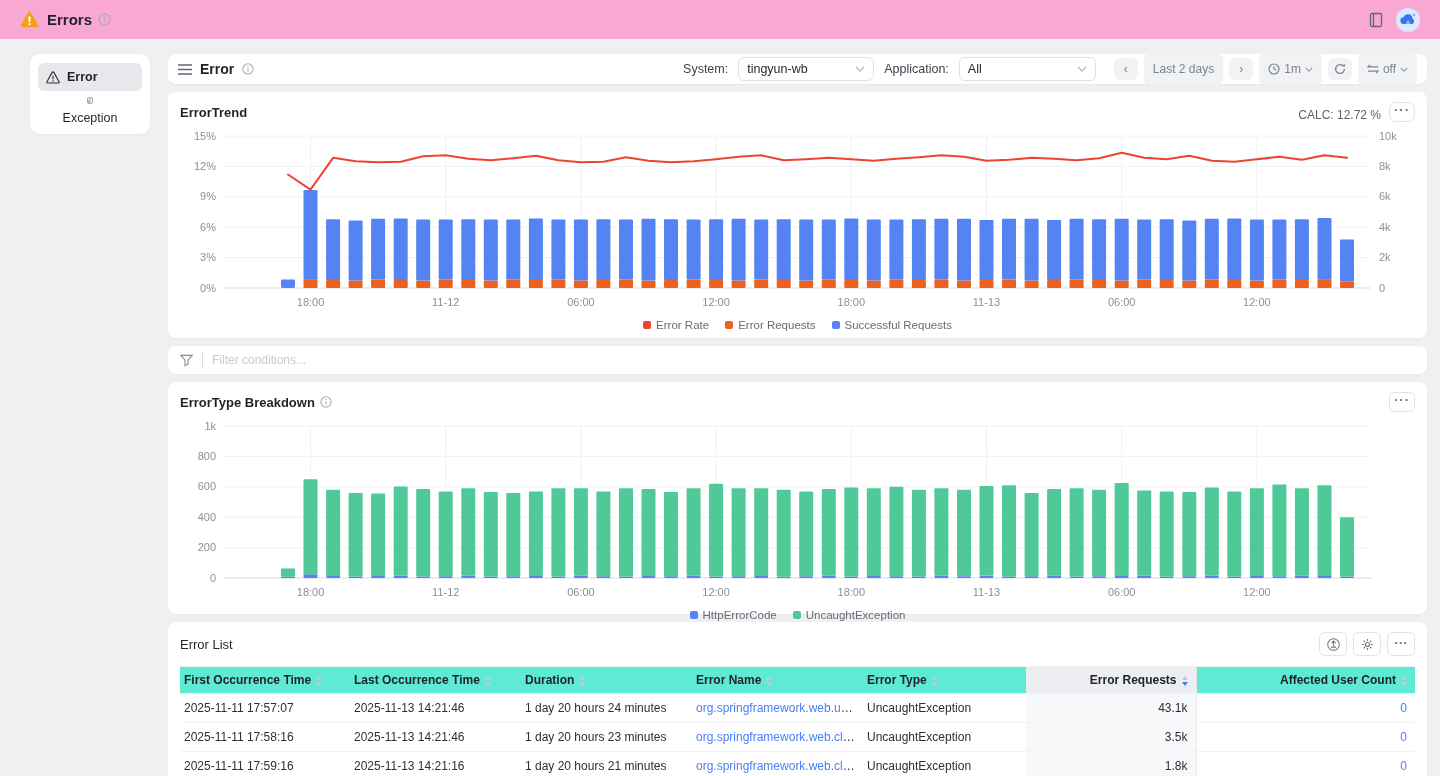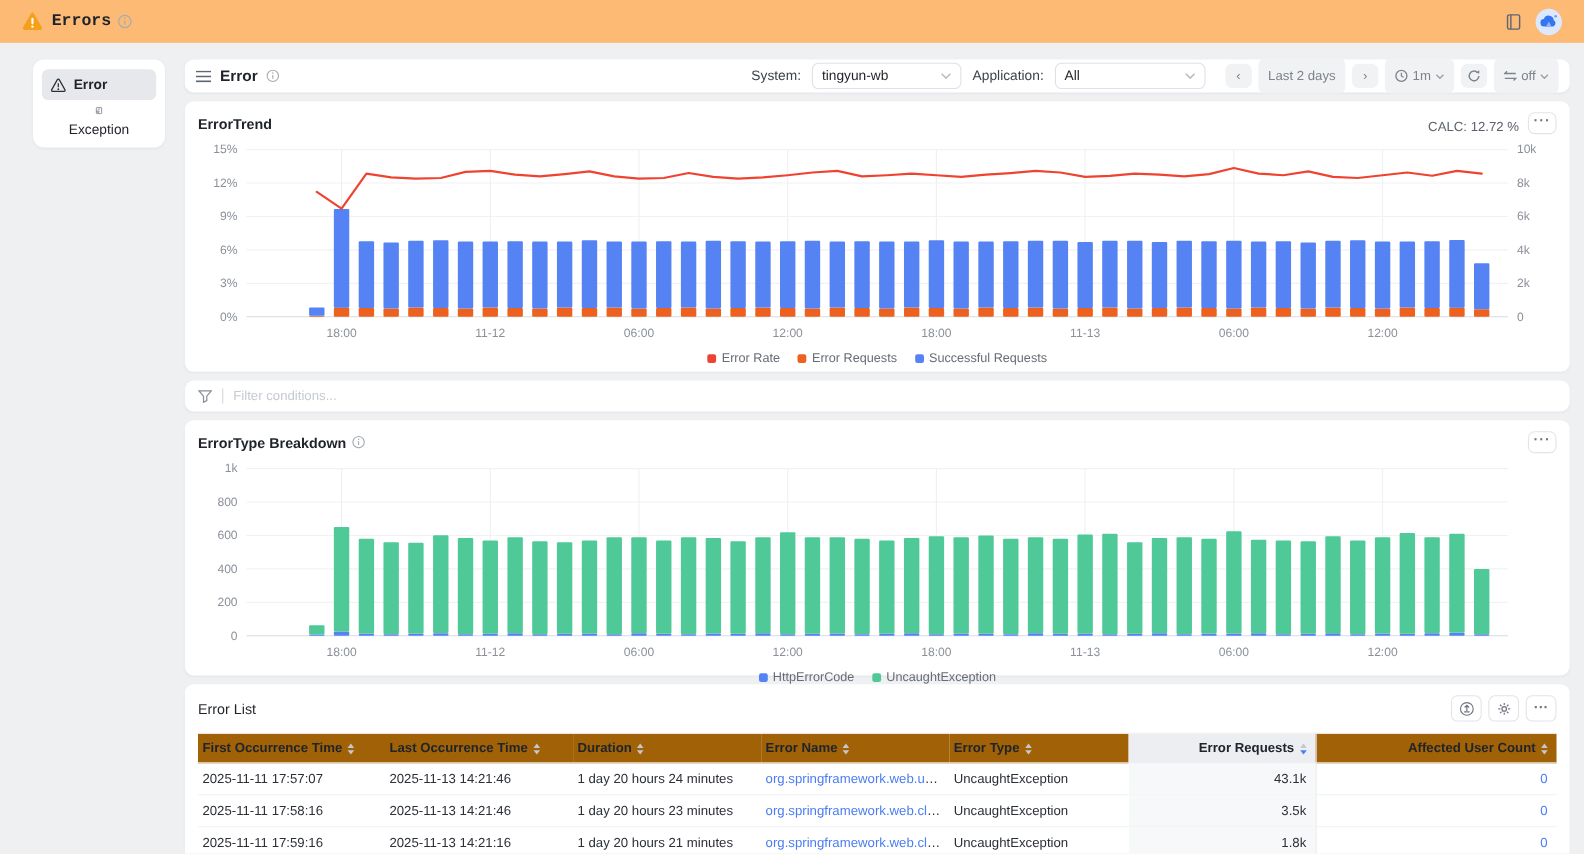--- a/index.html
+++ b/index.html
@@ -1,21 +1,21 @@
 <!DOCTYPE html>
 <html><head>
 <meta charset="utf-8">
 <style>
   * { margin:0; padding:0; box-sizing:border-box; }
   html,body { width:1440px; height:776px; overflow:hidden; }
   body { font-family:"Liberation Sans","DejaVu Sans",sans-serif; background:#eef0f2; color:#1f2329; }
   .root { position:relative; width:1440px; height:776px; }
 
   
-  .topbar { height:40px; background:#fdba74; display:flex; align-items:center; padding:0 20px; border-bottom:1px solid #f0f1f3;font-family:Liberation Mono, monospace; }
+  .topbar { height:40px; background:#f9a8d4; display:flex; align-items:center; padding:0 20px; border-bottom:1px solid #f0f1f3; }
   .topbar .title { font-size:15px; font-weight:700; margin:0 6px 0 8px; }
   .top-right { margin-left:auto; display:flex; align-items:center; gap:12px; }
   .logo-circle { width:24px; height:24px; border-radius:50%; background:#dbe8fd; display:flex; align-items:center; justify-content:center; }
 
   
   .sidebar { position:absolute; left:30px; top:54px; width:120px; background:#fff; border-radius:10px; padding:9px 8px; box-shadow:0 1px 3px rgba(31,35,41,.05); }
   .side-item { display:flex; align-items:center; gap:7px; height:28px; padding:0 8px; border-radius:6px; font-size:12.5px; color:#1f2329; cursor:pointer; margin-bottom:6px; }
   .side-item:last-child { margin-bottom:0;flex-direction:column; }
   .side-item.active { background:#e7e8eb; font-weight:700; }
 
@@ -51,21 +51,21 @@
   .filter-input { flex:1; border:none; outline:none; font-size:12px; color:#1f2329; font-family:inherit; background:transparent; }
   .filter-input::placeholder { color:#c6cad1; }
 
   
   .list-card { padding:10px 12px 0 12px; height:170px; overflow:hidden; }
   .list-head { display:flex; align-items:center; margin-bottom:10px; }
   .list-title { font-size:13px; font-weight:400; }
   .list-actions { margin-left:auto; display:flex; gap:6px; }
   .icon-btn { width:28px; height:24px; border:1px solid #e2e4e8; border-radius:6px; background:#fff; display:flex; align-items:center; justify-content:center; cursor:pointer; color:#6e7481; }
   table { width:100%; border-collapse:collapse; table-layout:fixed; font-size:12px; }
-  thead th { font-weight:700; color:#20242b; text-align:left; padding:6px 8px 6px 4px; border-top:1px solid #f0f1f3; border-bottom:1px solid #f0f1f3; background:#a16207; white-space:nowrap; cursor:pointer; }
+  thead th { font-weight:700; color:#20242b; text-align:left; padding:6px 8px 6px 4px; border-top:1px solid #f0f1f3; border-bottom:1px solid #f0f1f3; background:#5eead4; white-space:nowrap; cursor:pointer; }
   thead th.sorted { background:#eceef1; }
   thead th.r, tbody td.r { text-align:right; }
   tbody td { padding:7px 8px 7px 4px; border-bottom:1px solid #f2f3f5; color:#2b2f36; white-space:nowrap; overflow:hidden; text-overflow:ellipsis; }
   tbody td.colhl { background:#f7f8fa; border-right:1px solid #e9ebee; }
   thead th.sorted { border-right:1px solid #e3e5e9; }
   a.link { color:#4a7df5; text-decoration:none; cursor:pointer; }
   .sorter { display:inline-flex; flex-direction:column; gap:2px; margin-left:5px; vertical-align:middle; }
   .car-up { width:0;height:0;border-left:3.5px solid transparent;border-right:3.5px solid transparent;border-bottom:4px solid #c4c8cf; }
   .car-dn { width:0;height:0;border-left:3.5px solid transparent;border-right:3.5px solid transparent;border-top:4px solid #c4c8cf; }
   .car-dn.on { border-top-color:#4a7df5; }

